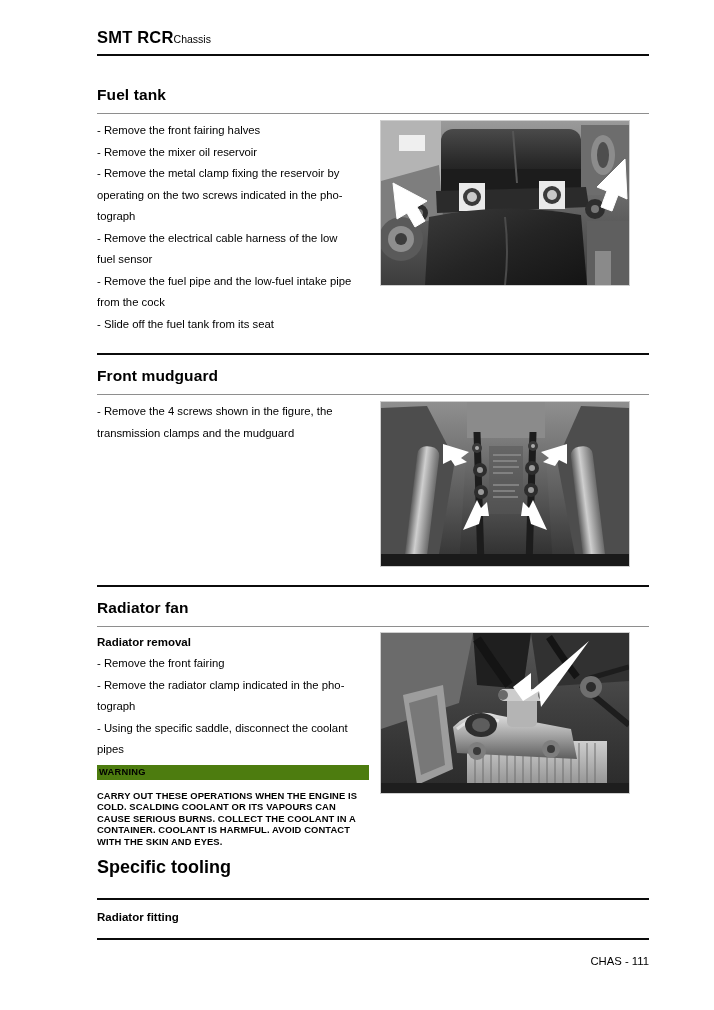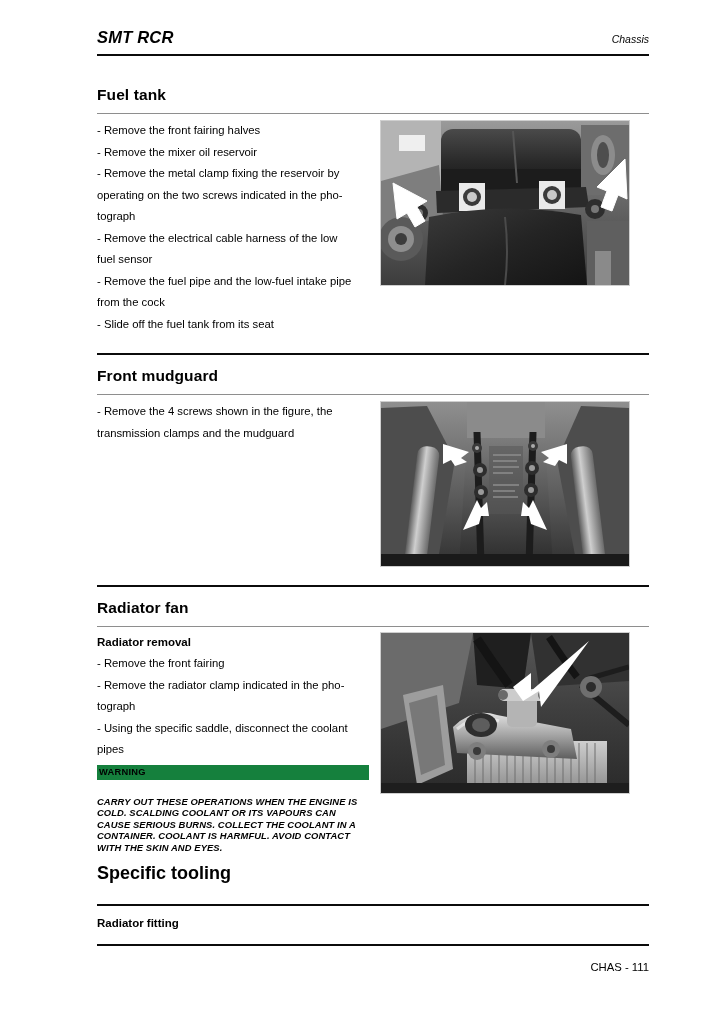--- a/index.html
+++ b/index.html
@@ -29,23 +29,22 @@
     position: absolute;
     left: 97px;
     top: 28px;
     width: 552px;
   }
 
   
   .page-header {
     display: flex;
     align-items: baseline;
-    justify-content: space-between;
+    justify-content: flex-start;
     height: 26px;
-    font-style: italic;
   }
   .manual-title {
     font-size: 16.5px;
     font-weight: bold;
     letter-spacing: 0.2px;
   }
   .section-marker {
     font-size: 10.5px;
     font-weight: normal;
   }
@@ -104,34 +103,33 @@
   }
   .tool-line {
     font-size: 11.3px;
     font-weight: bold;
     line-height: 21px;
     margin: 0;
   }
 
   
   .warning-band {
-    background: #15803d;
+    background: #4d7c0f;
     font-size: 9.3px;
     font-weight: bold;
     letter-spacing: 0.25px;
     padding: 2px 0 2px 2px;
     line-height: 11px;
   }
   .warning-body {
     font-size: 9.4px;
     font-weight: bold;
     line-height: 11.6px;
     letter-spacing: 0.1px;
-    padding-top: 16px;
-    font-style: italic;
+    padding-top: 10px;
   }
   .warning-body div { white-space: nowrap; }
 
   
   .photo {
     position: relative;
     overflow: hidden;
     background: #6f6f6f;
     border: 1px solid #cfcfcf;
     box-sizing: content-box;

